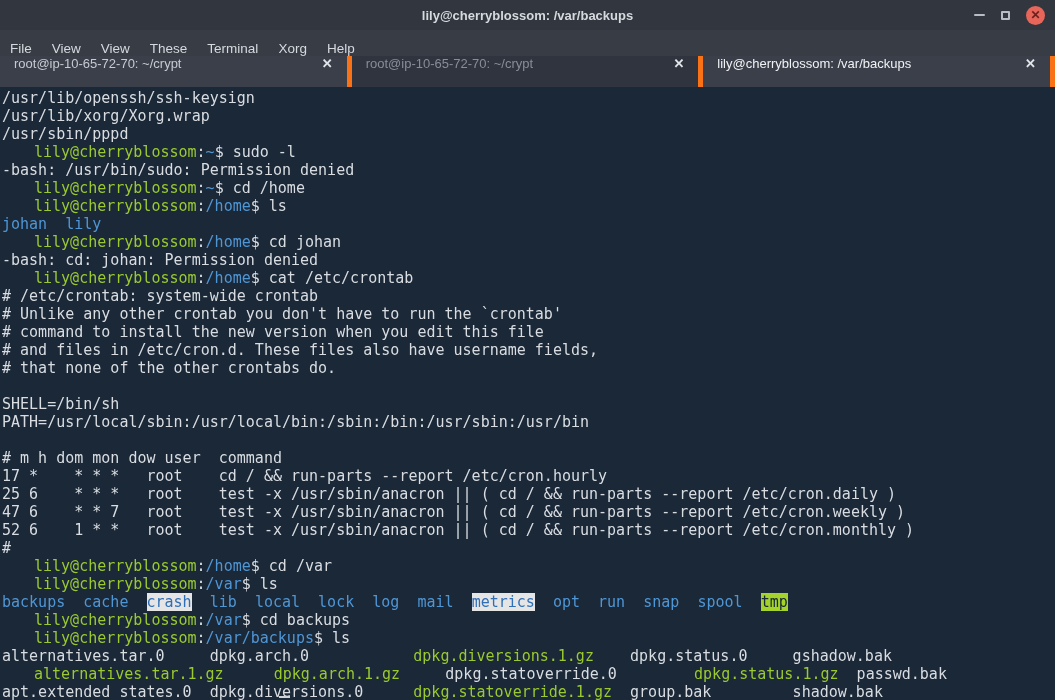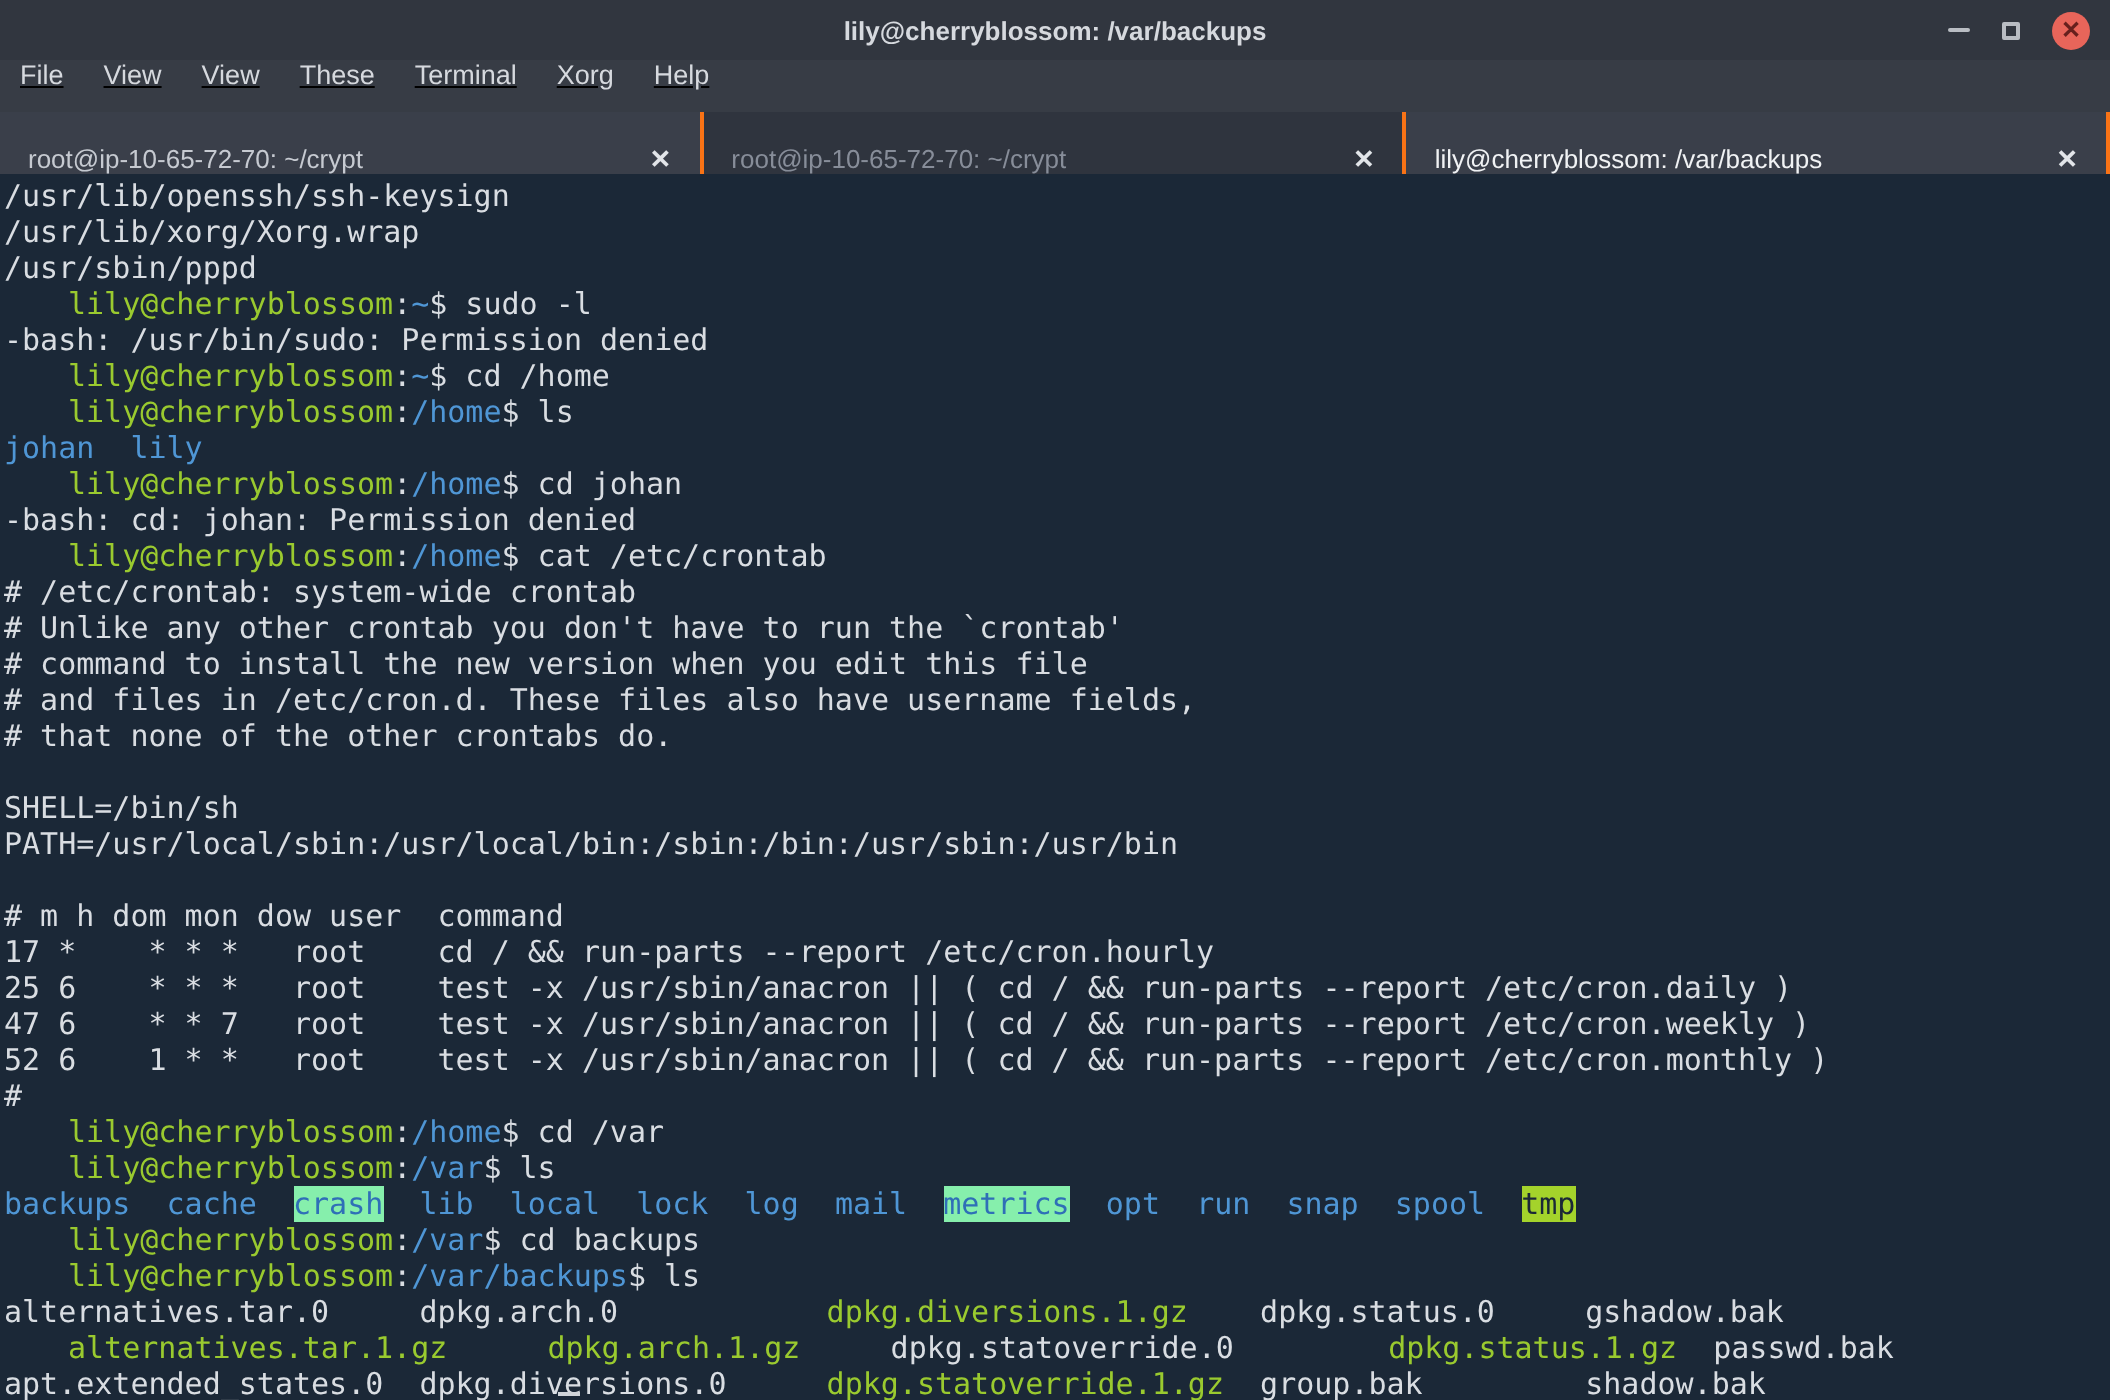--- a/index.html
+++ b/index.html
@@ -17,52 +17,52 @@
   .win-controls{position:absolute;right:10px;top:0;height:30px;display:flex;align-items:center;gap:16px;}
   .btn-min{width:11px;height:2px;background:#b9bdc3;border-radius:1px;cursor:default;}
   .btn-max{width:9px;height:9px;border:2px solid #b9bdc3;border-radius:1px;box-sizing:border-box;cursor:default;}
   .btn-close{
     width:19px;height:19px;border-radius:50%;background:#e8655a;
     display:flex;align-items:center;justify-content:center;
     color:rgba(60,10,10,.75);font-size:12px;font-weight:bold;line-height:1;cursor:default;
   }
   .menubar{
     position:absolute;top:30px;left:0;right:0;height:26px;background:#373c45;
-    display:flex;align-items:flex-start;text-decoration:underline;
+    display:flex;align-items:flex-end;
   }
   .menu-item{
     padding:0 10px;font-size:13.5px;color:#d6d9de;display:flex;align-items:center;cursor:default;
   }
   
   .tabbar{
     position:absolute;top:56px;left:0;right:0;height:31px;background:#272b33;
     display:flex;
   }
   .tab{
-    flex:1;min-width:0;display:flex;align-items:flex-end;
-    padding:0 8px 0 14px;font-size:13px;border-right:2px solid #f97316;
+    flex:1;min-width:0;display:flex;align-items:flex-start;
+    padding:0 8px 0 14px;font-size:13px;border-right:5px solid #f97316;
     box-sizing:border-box;cursor:default;
   }
   .tab .lbl{flex:1;white-space:nowrap;overflow:hidden;}
   .tab .x{font-size:13px;font-weight:bold;padding:0 6px;color:#e2e5e9;}
   .tab.state-inactive-light{background:#3a3f4a;color:#c6cad1;}
   .tab.state-inactive{background:#2f343e;color:#878d99;}
   .tab.state-active{background:#3a3f4a;color:#f0f2f4;}
   
   .term{
     position:absolute;top:87px;left:0;right:0;bottom:0;background:#1b2837;
     font-family:"DejaVu Sans Mono","Liberation Mono",monospace;
     font-size:15px;line-height:18px;white-space:pre;
     padding:2px 0 0 2px;color:#d9dde2;cursor:text;
   }
   .tline{height:18px;}
   .c-fg{color:#d9dde2;margin-top:45px;}
   .c-green{color:#9aca2f;margin-left:32px;}
   .c-blue{color:#4f96d5;}
-  .c-hlblue{color:#2f6fb7;background:#86efac;}
+  .c-hlblue{color:#2f6fb7;background:#e5e5e5;}
   .c-hldark{color:#1b2837;background:#a4d32b;text-align:center;}
   .text-cursor{
     position:absolute;left:279px;top:696px;width:11px;height:2px;background:#cfd3d8;
   }
 </style>
 </head>
 <body>
 
 <div class="titlebar">
   <div class="title">lily@cherryblossom: /var/backups</div>

